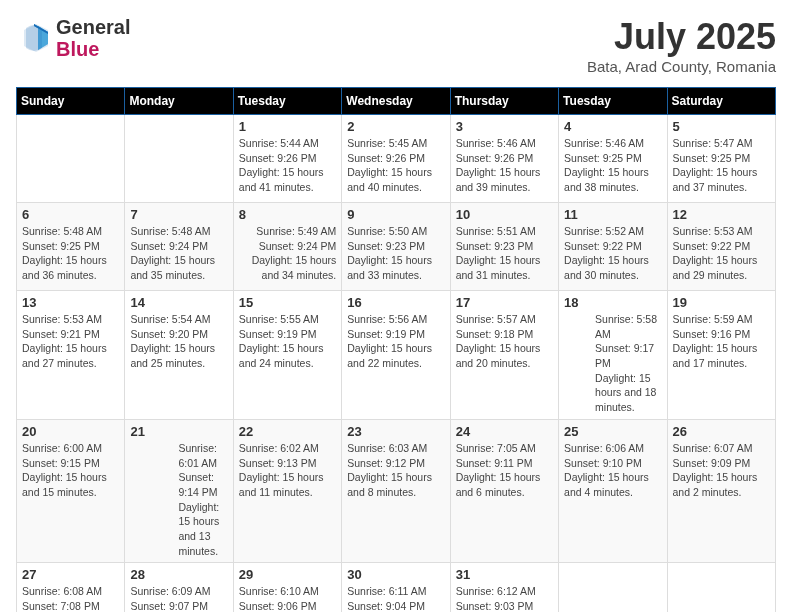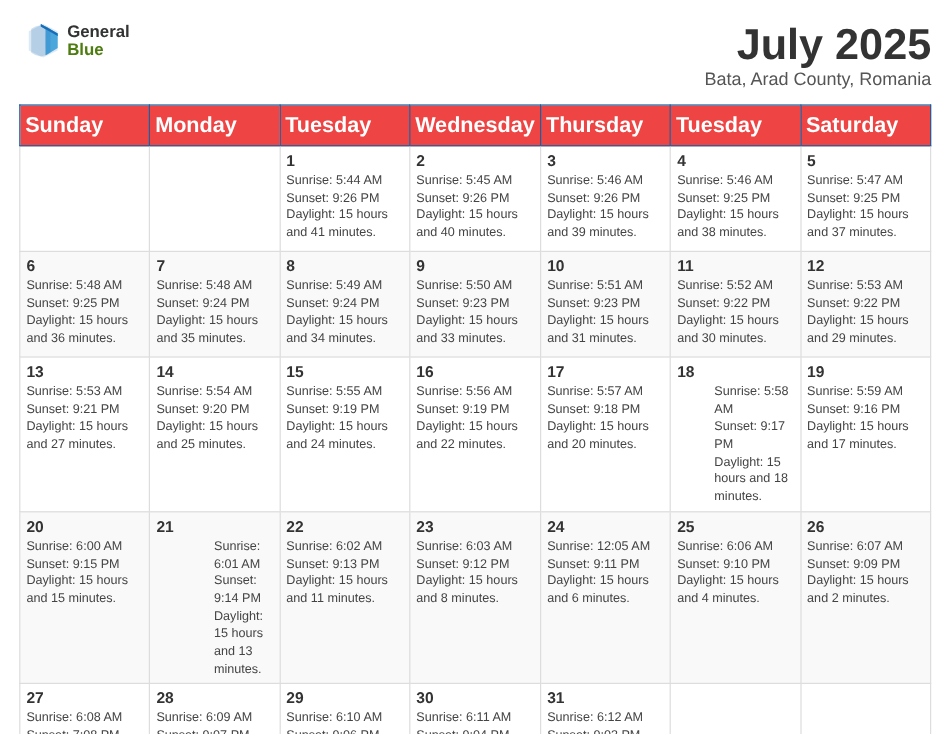--- a/index.html
+++ b/index.html
@@ -14,26 +14,26 @@
       display: flex;
       justify-content: space-between;
       align-items: flex-start;
       margin-bottom: 12px;
     }
     .logo {
       display: flex;
       align-items: center;
     }
     .logo-text {
-      font-size: 14px;
+      font-size: 20px;
       font-weight: bold;
       line-height: 1.1;
     }
     .logo-general { color: #333; }
-    .logo-blue { color: #4d7c0f; }
+    .logo-blue { color: #be185d; }
     .logo-icon {
       width: 36px;
       height: 36px;
       margin-right: 4px;
     }
     .title-block {
       text-align: right;
     }
     .month-year {
       font-size: 36px;
@@ -44,25 +44,25 @@
       font-size: 15px;
       color: #555;
     }
     .calendar {
       width: 100%;
       border-collapse: collapse;
       border: 1px solid #ccc;
       font-size: 11px;
     }
     .calendar th {
-      background: #ef4444;
+      background: #000000;
       color: #fff;
       padding: 6px 4px;
       text-align: left;
-      font-size: 18px;
+      font-size: 12px;
       border: 1px solid #1a5fa0;
     }
     .calendar td {
       vertical-align: top;
       padding: 4px 5px;
       border: 1px solid #ddd;
       width: 108px;
       height: 88px;
       background: #fff;
     }
@@ -164,21 +164,21 @@
 Daylight: 15 hours and 36 minutes.</div>
         </td>
         <td>
           <span class="day-num">7</span>
           <div class="day-info" style="white-space: pre-line;">Sunrise: 5:48 AM
 Sunset: 9:24 PM
 Daylight: 15 hours and 35 minutes.</div>
         </td>
         <td>
           <span class="day-num">8</span>
-          <div class="day-info" style="white-space: pre-line;">Sunrise: 5:49 AM
+          <div class="day-info" style="white-space: pre-line; text-align: right;">Sunrise: 5:49 AM
 Sunset: 9:24 PM
 Daylight: 15 hours and 34 minutes.</div>
         </td>
         <td>
           <span class="day-num">9</span>
           <div class="day-info" style="white-space: pre-line;">Sunrise: 5:50 AM
 Sunset: 9:23 PM
 Daylight: 15 hours and 33 minutes.</div>
         </td>
         <td>
@@ -264,21 +264,21 @@
 Daylight: 15 hours and 11 minutes.</div>
         </td>
         <td>
           <span class="day-num">23</span>
           <div class="day-info" style="white-space: pre-line;">Sunrise: 6:03 AM
 Sunset: 9:12 PM
 Daylight: 15 hours and 8 minutes.</div>
         </td>
         <td>
           <span class="day-num">24</span>
-          <div class="day-info" style="white-space: pre-line;">Sunrise: 12:05 AM
+          <div class="day-info" style="white-space: pre-line;">Sunrise: 7:05 AM
 Sunset: 9:11 PM
 Daylight: 15 hours and 6 minutes.</div>
         </td>
         <td>
           <span class="day-num">25</span>
           <div class="day-info" style="white-space: pre-line;">Sunrise: 6:06 AM
 Sunset: 9:10 PM
 Daylight: 15 hours and 4 minutes.</div>
         </td>
         <td>

